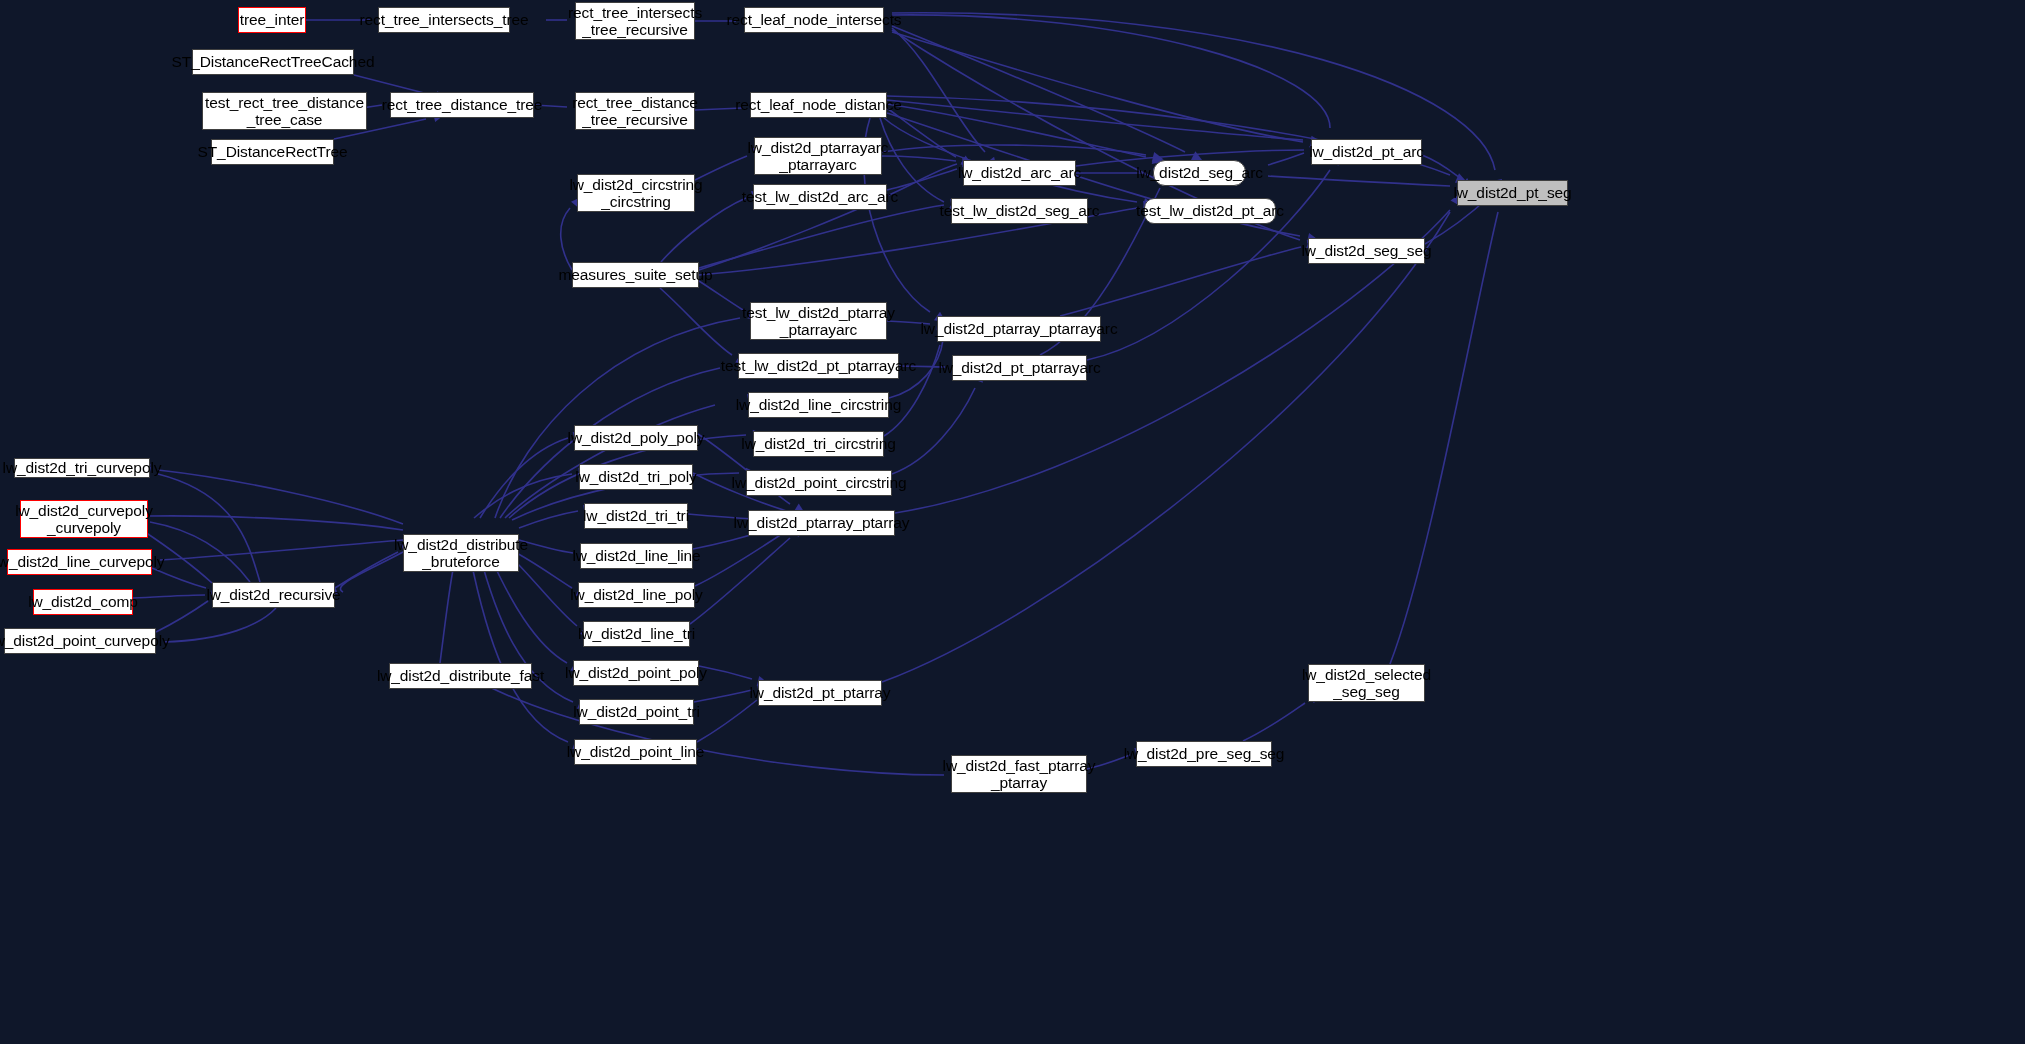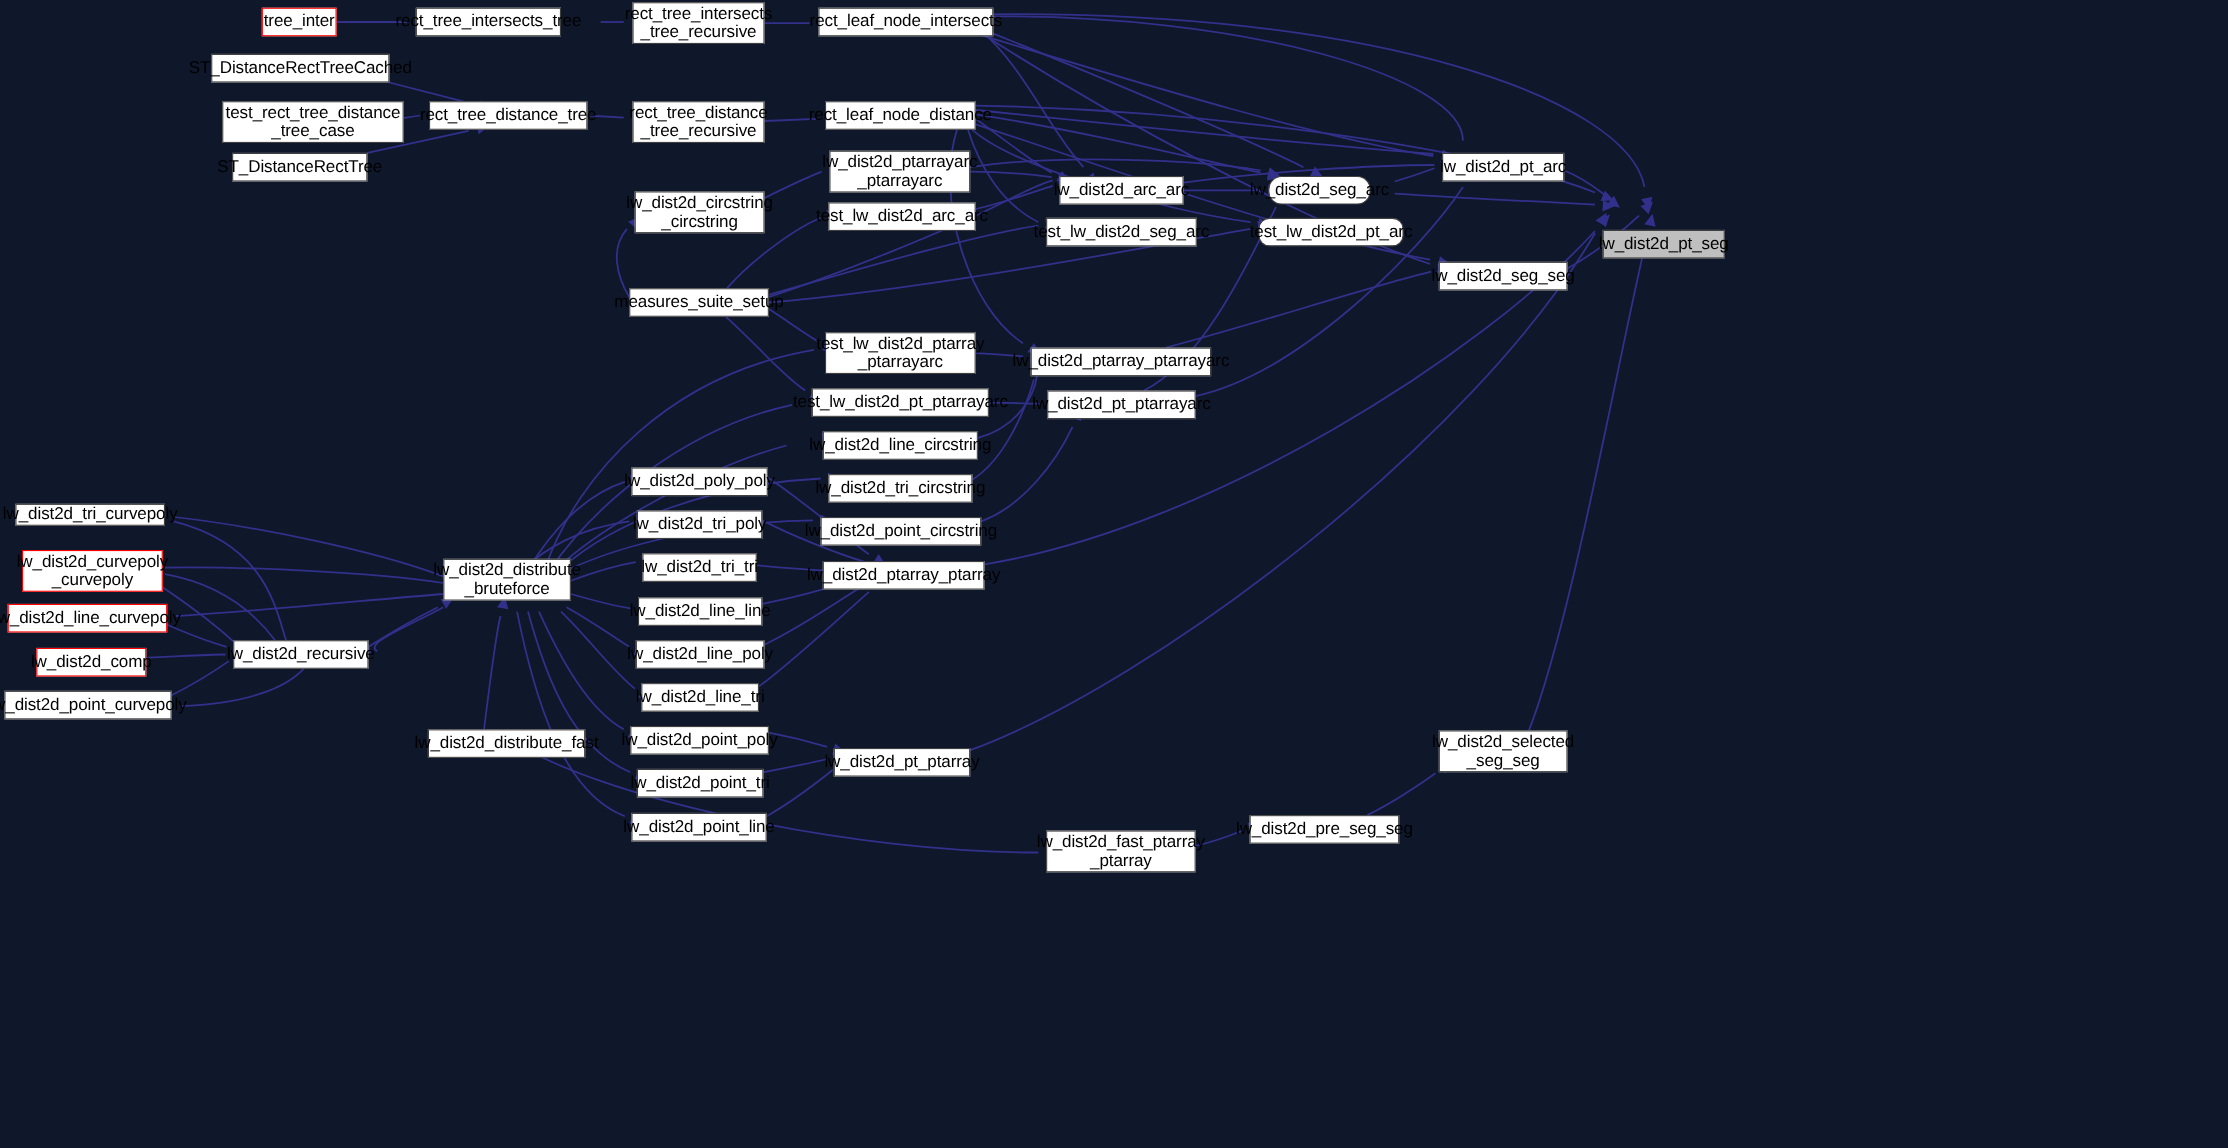--- a/index.html
+++ b/index.html
@@ -38,21 +38,20 @@
     white-space: pre-line;
     letter-spacing: -0.1px;
     z-index: 5;
   }
   .node.red {
     border-color: #ff0000;
   }
   .node.current {
     background: #bfbfbf;
     border-color: #404040;
-    margin-top: 29px;
   }
 </style>
 </head>
 <body>
 
 <div id="graph">
   <svg id="edges" viewBox="0 0 2025 1044" xmlns="http://www.w3.org/2000/svg">
       <path d="M306,20 L370,20" fill="none" stroke="#31318c" stroke-width="1.6"></path>
       <polygon points="0,-5.2 11,0 0,5.2" fill="#31318c" transform="translate(378,20) rotate(0)"></polygon>
       <path d="M546,20 L567,20" fill="none" stroke="#31318c" stroke-width="1.6"></path>
@@ -229,21 +228,21 @@
       <polygon points="0,-5.2 11,0 0,5.2" fill="#31318c" transform="translate(1136,753) rotate(-20)"></polygon>
       <path d="M1243,741 C1270,728 1292,712 1305,703" fill="none" stroke="#31318c" stroke-width="1.6"></path>
       <polygon points="0,-5.2 11,0 0,5.2" fill="#31318c" transform="translate(1311,699) rotate(-35)"></polygon>
       <path d="M1390,664 C1430,560 1470,330 1498,212" fill="none" stroke="#31318c" stroke-width="1.6"></path>
       <polygon points="0,-5.2 11,0 0,5.2" fill="#31318c" transform="translate(1500,205) rotate(-78)"></polygon>
     </svg>
 <div class="node red" style="left: 238px; top: 7px; width: 68px; height: 26px;">tree_inter</div>
     <div class="node" style="left: 378px; top: 7px; width: 132px; height: 26px;">rect_tree_intersects_tree</div>
     <div class="node" style="left: 575px; top: 2px; width: 120px; height: 38px;">rect_tree_intersects
 _tree_recursive</div>
-    <div class="node" style="left: 744px; top: 7px; width: 159px; height: 26px; text-align: center;">rect_leaf_node_intersects</div>
+    <div class="node" style="left: 744px; top: 7px; width: 140px; height: 26px; text-align: center;">rect_leaf_node_intersects</div>
     <div class="node" style="left: 192px; top: 49px; width: 162px; height: 26px;">ST_DistanceRectTreeCached</div>
     <div class="node" style="left: 202px; top: 92px; width: 165px; height: 38px;">test_rect_tree_distance
 _tree_case</div>
     <div class="node" style="left: 211px; top: 139px; width: 123px; height: 26px;">ST_DistanceRectTree</div>
     <div class="node" style="left: 390px; top: 92px; width: 144px; height: 26px;">rect_tree_distance_tree</div>
     <div class="node" style="left: 575px; top: 92px; width: 120px; height: 38px;">rect_tree_distance
 _tree_recursive</div>
     <div class="node" style="left: 750px; top: 92px; width: 137px; height: 26px;">rect_leaf_node_distance</div>
     <div class="node" style="left: 754px; top: 137px; width: 128px; height: 38px;">lw_dist2d_ptarrayarc
 _ptarrayarc</div>
@@ -266,21 +265,21 @@
     <div class="node" style="left: 748px; top: 392px; width: 141px; height: 26px;">lw_dist2d_line_circstring</div>
     <div class="node" style="left: 574px; top: 425px; width: 124px; height: 26px;">lw_dist2d_poly_poly</div>
     <div class="node" style="left: 753px; top: 431px; width: 131px; height: 26px;">lw_dist2d_tri_circstring</div>
     <div class="node" style="left: 579px; top: 464px; width: 114px; height: 26px;">lw_dist2d_tri_poly</div>
     <div class="node" style="left: 746px; top: 470px; width: 146px; height: 26px;">lw_dist2d_point_circstring</div>
     <div class="node" style="left: 14px; top: 458px; width: 136px; height: 20px;">lw_dist2d_tri_curvepoly</div>
     <div class="node red" style="left: 20px; top: 500px; width: 128px; height: 38px;">lw_dist2d_curvepoly
 _curvepoly</div>
     <div class="node" style="left: 584px; top: 503px; width: 104px; height: 26px;">lw_dist2d_tri_tri</div>
     <div class="node" style="left: 748px; top: 510px; width: 147px; height: 26px;">lw_dist2d_ptarray_ptarray</div>
-    <div class="node" style="left: 403px; top: 508px; width: 116px; height: 38px;">lw_dist2d_distribute
+    <div class="node" style="left: 403px; top: 534px; width: 116px; height: 38px;">lw_dist2d_distribute
 _bruteforce</div>
     <div class="node red" style="left: 7px; top: 549px; width: 145px; height: 26px;">lw_dist2d_line_curvepoly</div>
     <div class="node" style="left: 580px; top: 543px; width: 113px; height: 26px;">lw_dist2d_line_line</div>
     <div class="node red" style="left: 33px; top: 589px; width: 100px; height: 26px;">lw_dist2d_comp</div>
     <div class="node" style="left: 212px; top: 582px; width: 123px; height: 26px;">lw_dist2d_recursive</div>
     <div class="node" style="left: 578px; top: 582px; width: 117px; height: 26px;">lw_dist2d_line_poly</div>
     <div class="node" style="left: 4px; top: 628px; width: 152px; height: 26px;">lw_dist2d_point_curvepoly</div>
     <div class="node" style="left: 583px; top: 621px; width: 107px; height: 26px;">lw_dist2d_line_tri</div>
     <div class="node" style="left: 389px; top: 663px; width: 143px; height: 26px;">lw_dist2d_distribute_fast</div>
     <div class="node" style="left: 573px; top: 660px; width: 126px; height: 26px;">lw_dist2d_point_poly</div>

